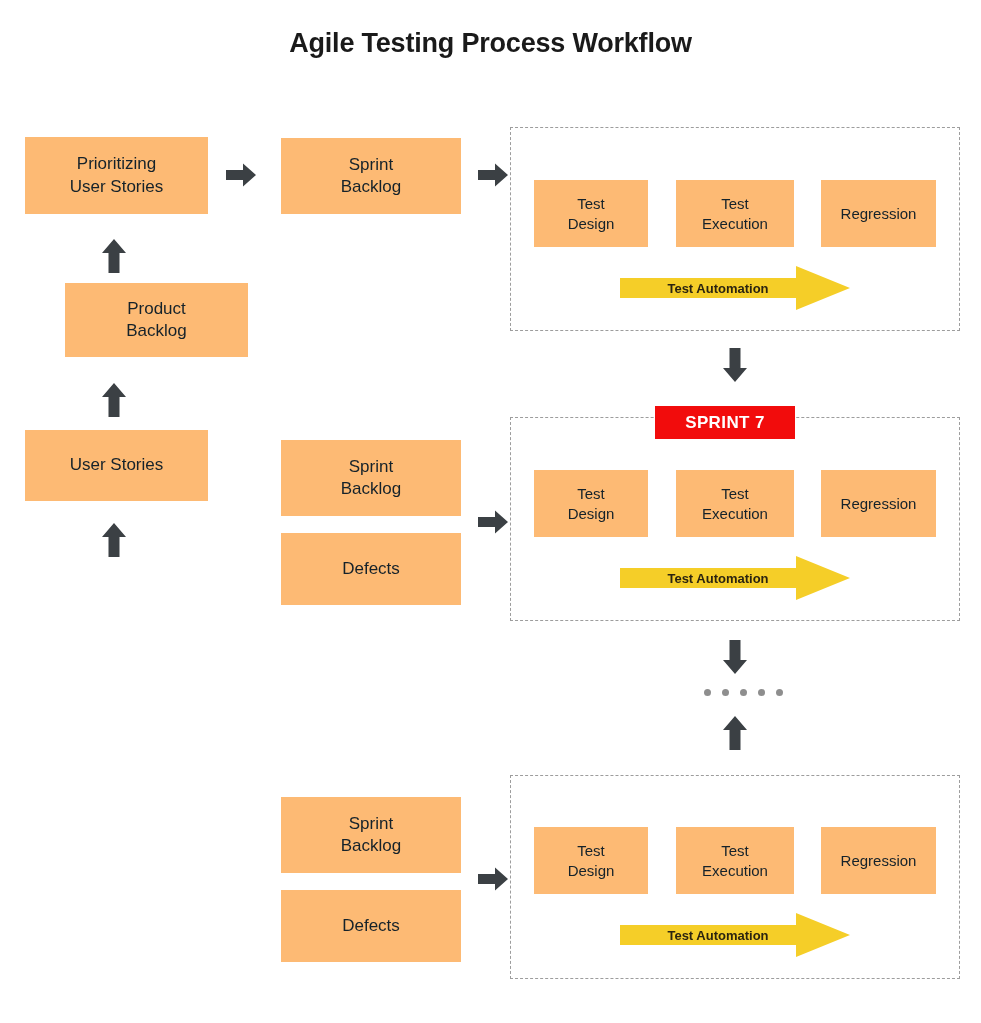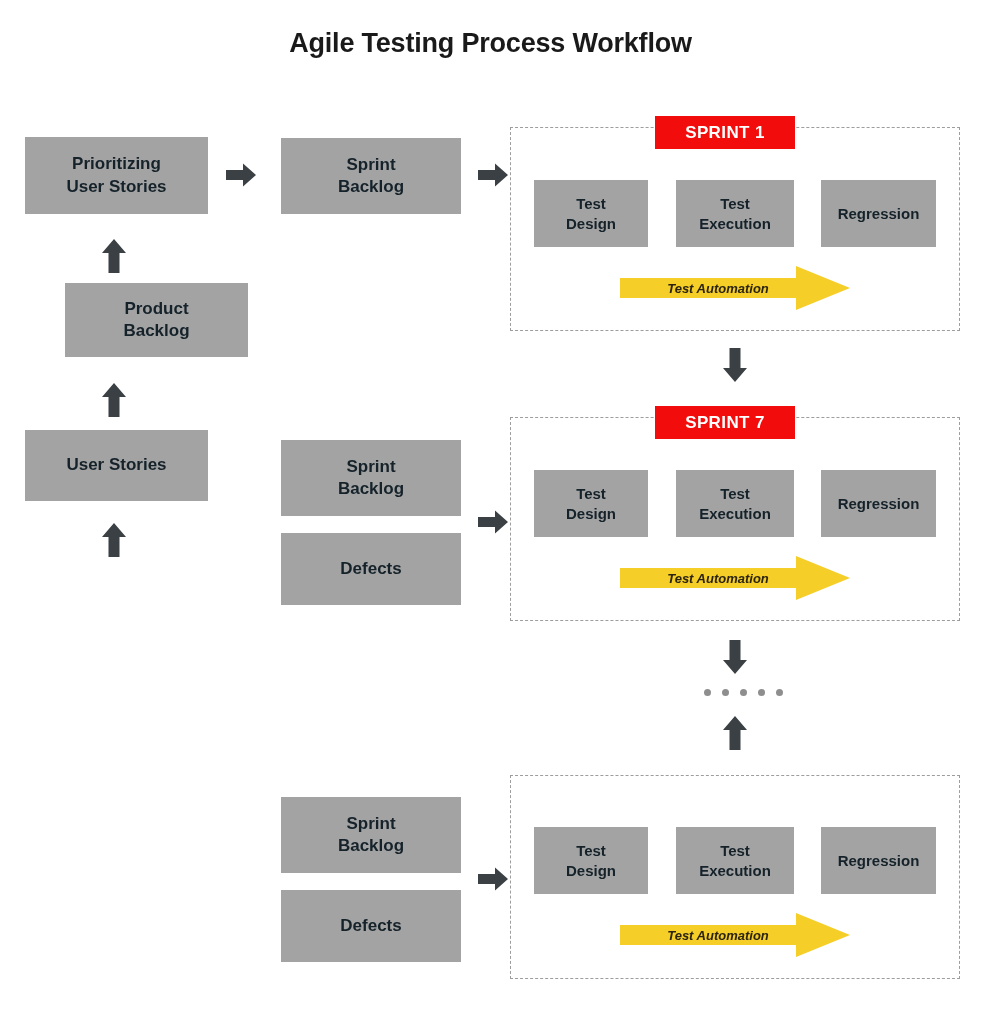--- a/index.html
+++ b/index.html
@@ -30,27 +30,27 @@
     text-align: center;
     font-size: 27px;
     font-weight: bold;
     letter-spacing: -0.2px;
     color: #1a1a1a;
   }
 
   
   .cbox {
     position: absolute;
-    background: #a3a3a3;
+    background: #fdba74;
     display: flex;
     align-items: center;
     justify-content: center;
     text-align: center;
     font-size: 17px;
-    font-weight: bold;
+    font-weight: normal;
     line-height: 1.32;
     color: #15222a;
     box-sizing: border-box;
     padding: 2px 6px;
   }
   .cbox.small {
     font-size: 15px;
   }
 
   
@@ -109,21 +109,20 @@
     left: 0;
     width: 196px;
     height: 44px;
     display: flex;
     align-items: center;
     justify-content: center;
     font-size: 13px;
     font-weight: bold;
     color: #2b2410;
     pointer-events: none;
-    font-style: italic;
   }
 
   
   .dots {
     position: absolute;
     display: flex;
     gap: 11px;
     align-items: center;
   }
   .dots i {
@@ -213,21 +212,20 @@
     <span>Defects</span>
   </div>
 
   <div class="arrow-right" style="left:477px; top:866px;">
     <svg viewBox="0 0 32 26" xmlns="http://www.w3.org/2000/svg" aria-hidden="true">
       <path d="M1 8 L18 8 L18 1.5 L31 13 L18 24.5 L18 18 L1 18 Z" fill="#3b4044"></path>
     </svg>
   </div>
 
   <div class="sprint-panel" style="left:510px; top:127px; width:450px; height:204px;"></div>
-  <div class="sprint-badge" style="left:655px; top:116px;">SPRINT 1</div>
 
   <div class="cbox small" style="left:534px; top:180px; width:114px; height:67px; flex-direction:column;">
     <span>Test</span>
     <span>Design</span>
   </div>
   <div class="cbox small" style="left:676px; top:180px; width:118px; height:67px; flex-direction:column;">
     <span>Test</span>
     <span>Execution</span>
   </div>
   <div class="cbox small" style="left:821px; top:180px; width:115px; height:67px;">

